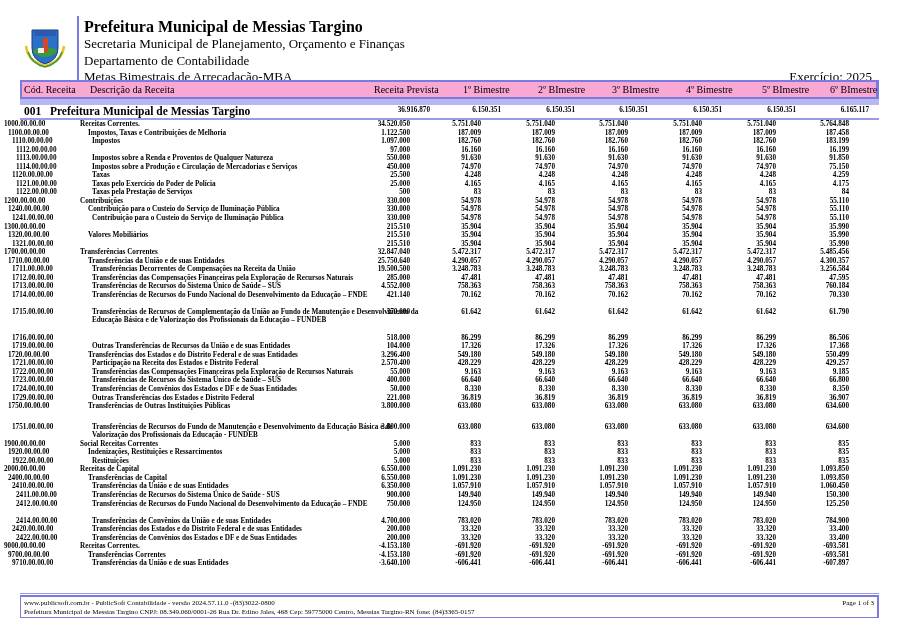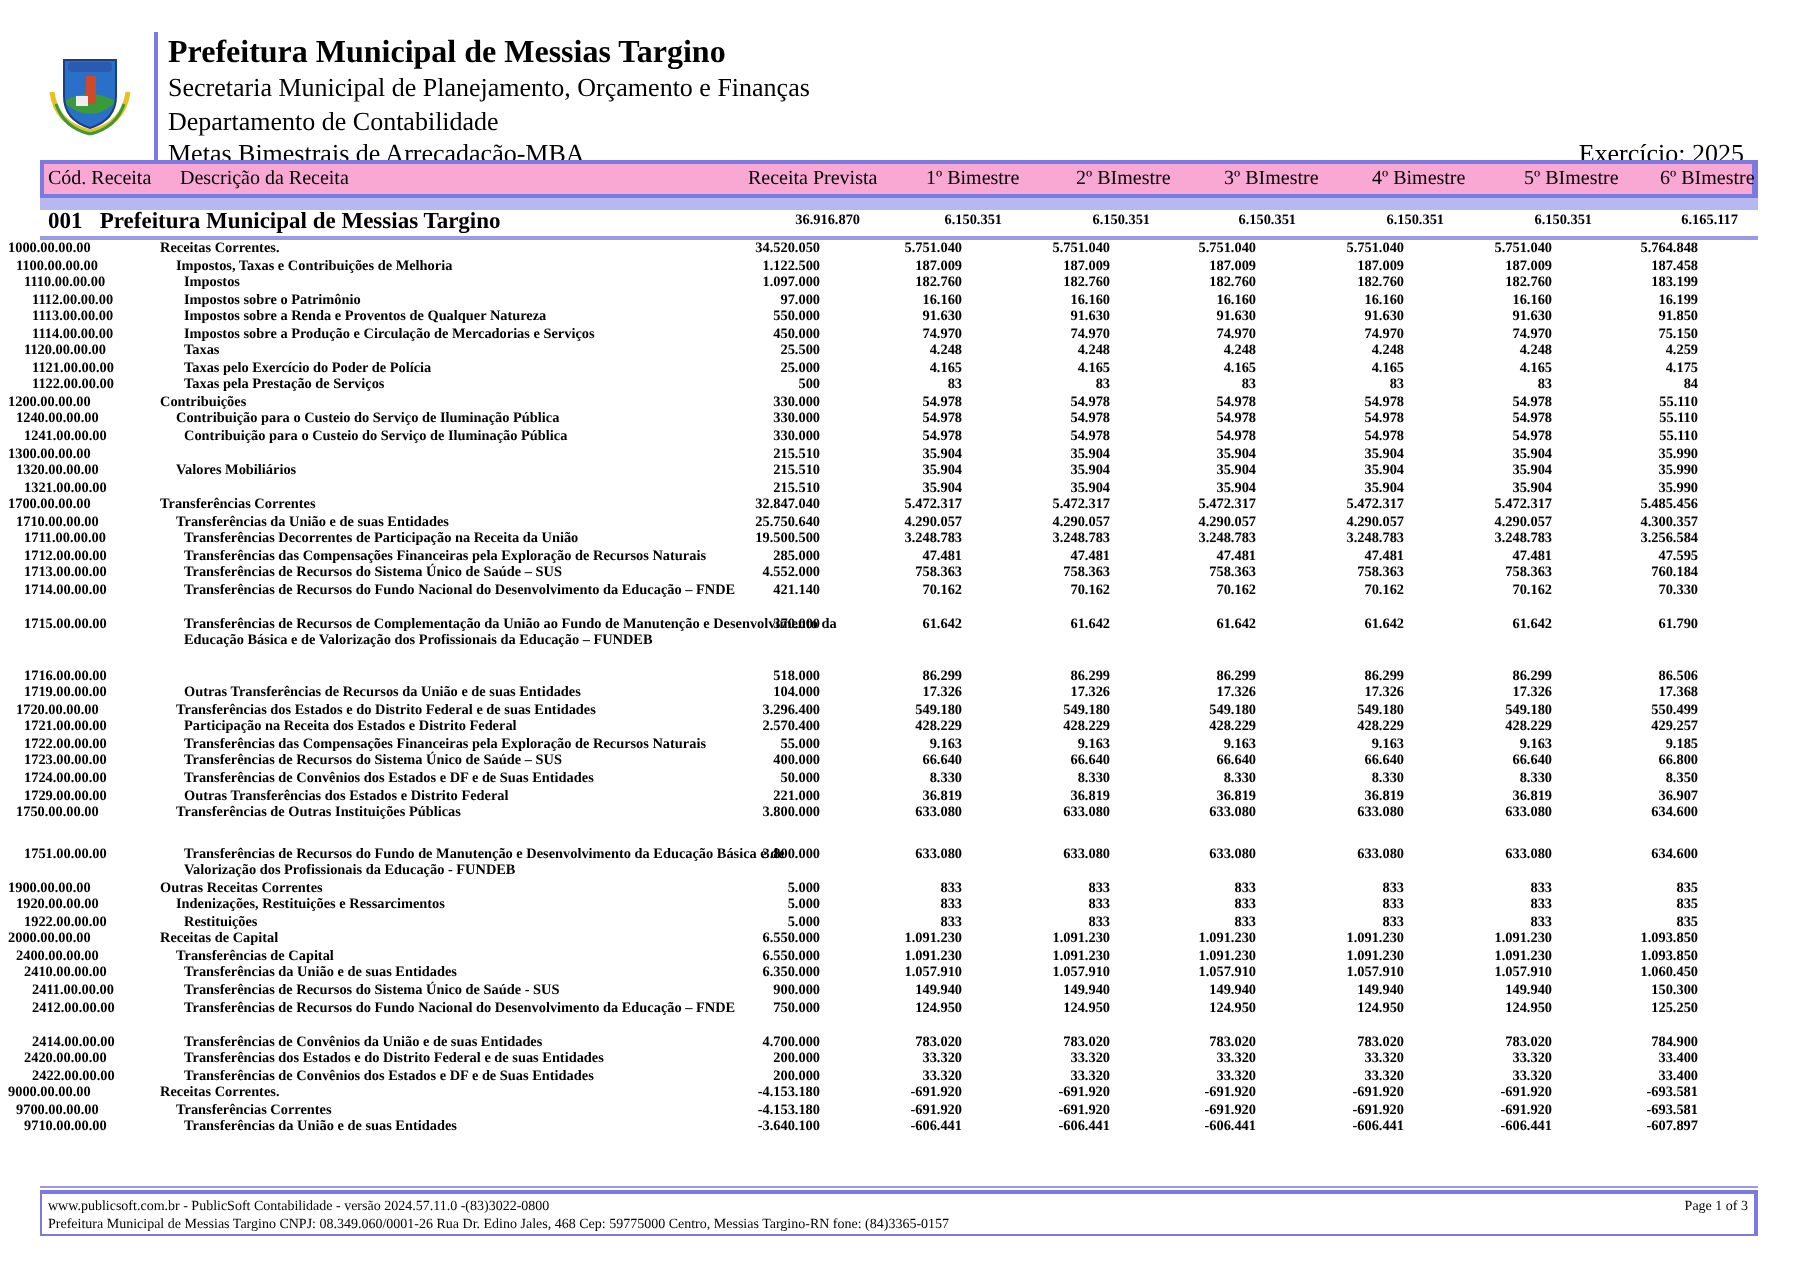--- a/index.html
+++ b/index.html
@@ -105,21 +105,20 @@
       <span class="num" style="left: 340px;">1.097.000</span>
       <span class="num" style="left: 411px;">182.760</span>
       <span class="num" style="left: 485px;">182.760</span>
       <span class="num" style="left: 558px;">182.760</span>
       <span class="num" style="left: 632px;">182.760</span>
       <span class="num" style="left: 706px;">182.760</span>
       <span class="num" style="left: 779px;">183.199</span>
     </div>
     <div class="row" style="height: 8.55px;">
       <span class="code" style="left: 16px;">1112.00.00.00</span>
-      <span class="desc" style="left: 92px; width: 328px;">Impostos sobre o Patrimônio</span>
       <span class="num" style="left: 340px;">97.000</span>
       <span class="num" style="left: 411px;">16.160</span>
       <span class="num" style="left: 485px;">16.160</span>
       <span class="num" style="left: 558px;">16.160</span>
       <span class="num" style="left: 632px;">16.160</span>
       <span class="num" style="left: 706px;">16.160</span>
       <span class="num" style="left: 779px;">16.199</span>
     </div>
     <div class="row" style="height: 8.55px;">
       <span class="code" style="left: 16px;">1113.00.00.00</span>
@@ -257,21 +256,21 @@
       <span class="num" style="left: 340px;">25.750.640</span>
       <span class="num" style="left: 411px;">4.290.057</span>
       <span class="num" style="left: 485px;">4.290.057</span>
       <span class="num" style="left: 558px;">4.290.057</span>
       <span class="num" style="left: 632px;">4.290.057</span>
       <span class="num" style="left: 706px;">4.290.057</span>
       <span class="num" style="left: 779px;">4.300.357</span>
     </div>
     <div class="row" style="height: 8.55px;">
       <span class="code" style="left: 12px;">1711.00.00.00</span>
-      <span class="desc" style="left: 92px; width: 328px;">Transferências Decorrentes de Participação na Receita da União</span>
+      <span class="desc" style="left: 92px; width: 328px;">Transferências Decorrentes de Compensações na Receita da União</span>
       <span class="num" style="left: 340px;">19.500.500</span>
       <span class="num" style="left: 411px;">3.248.783</span>
       <span class="num" style="left: 485px;">3.248.783</span>
       <span class="num" style="left: 558px;">3.248.783</span>
       <span class="num" style="left: 632px;">3.248.783</span>
       <span class="num" style="left: 706px;">3.248.783</span>
       <span class="num" style="left: 779px;">3.256.584</span>
     </div>
     <div class="row" style="height: 8.55px;">
       <span class="code" style="left: 12px;">1712.00.00.00</span>
@@ -421,21 +420,21 @@
       <span class="num" style="left: 340px;">3.800.000</span>
       <span class="num" style="left: 411px;">633.080</span>
       <span class="num" style="left: 485px;">633.080</span>
       <span class="num" style="left: 558px;">633.080</span>
       <span class="num" style="left: 632px;">633.080</span>
       <span class="num" style="left: 706px;">633.080</span>
       <span class="num" style="left: 779px;">634.600</span>
     </div>
     <div class="row" style="height: 8.55px;">
       <span class="code" style="left: 4px;">1900.00.00.00</span>
-      <span class="desc" style="left: 80px; width: 340px;">Outras Receitas Correntes</span>
+      <span class="desc" style="left: 80px; width: 340px;">Social Receitas Correntes</span>
       <span class="num" style="left: 340px;">5.000</span>
       <span class="num" style="left: 411px;">833</span>
       <span class="num" style="left: 485px;">833</span>
       <span class="num" style="left: 558px;">833</span>
       <span class="num" style="left: 632px;">833</span>
       <span class="num" style="left: 706px;">833</span>
       <span class="num" style="left: 779px;">835</span>
     </div>
     <div class="row" style="height: 8.55px;">
       <span class="code" style="left: 8px;">1920.00.00.00</span>

